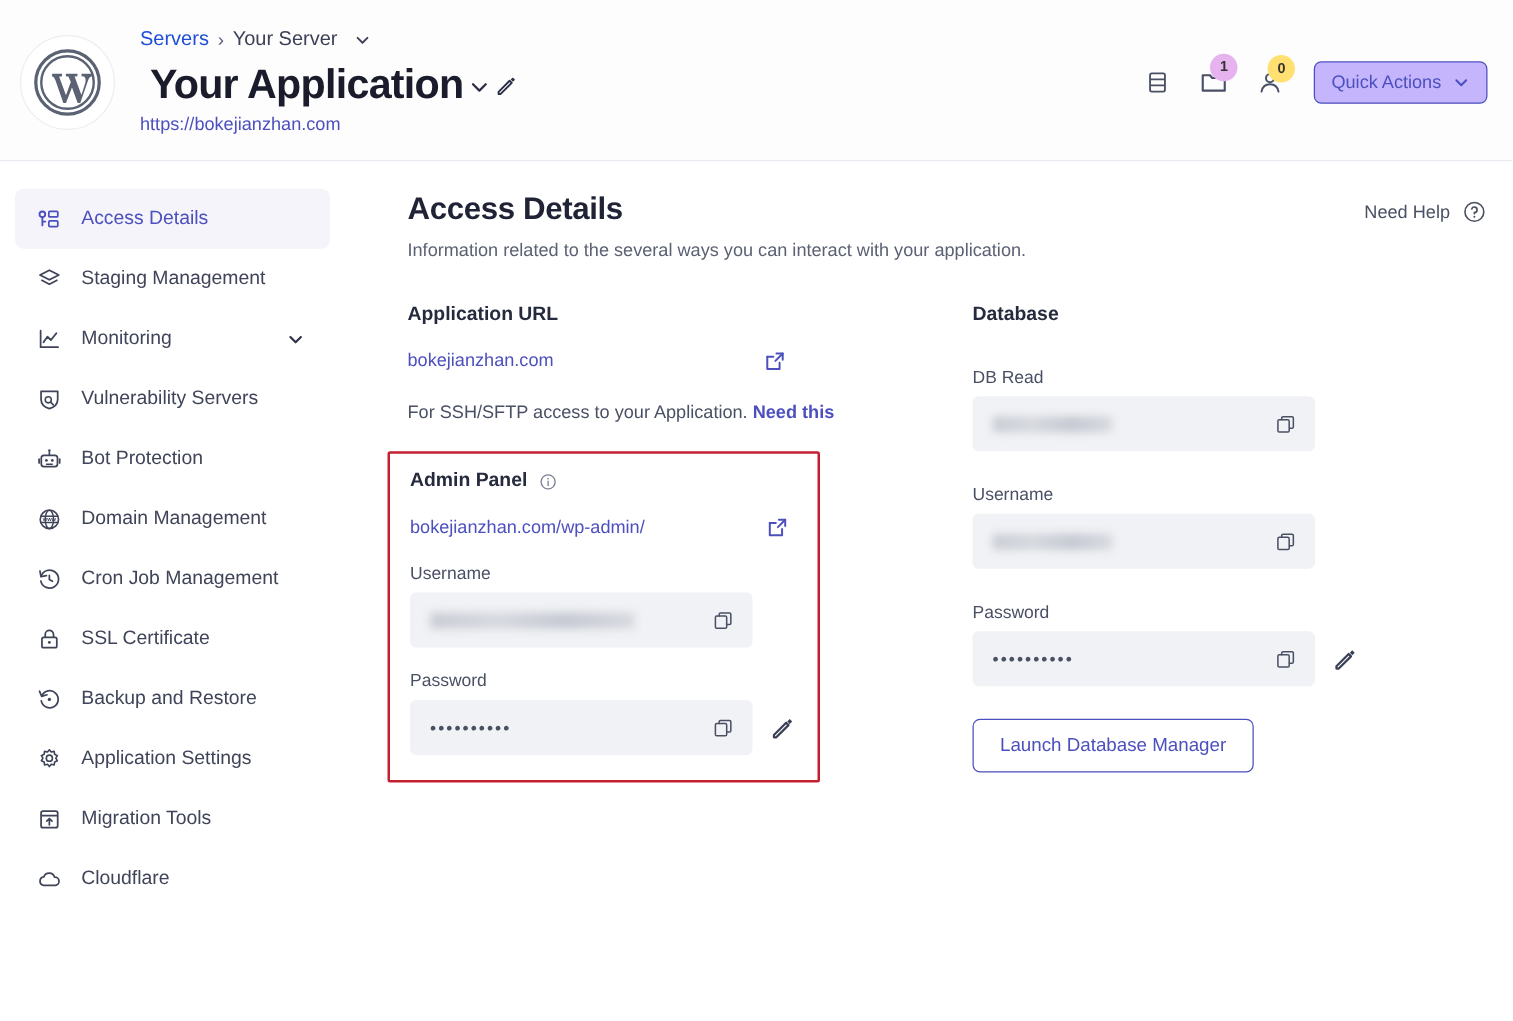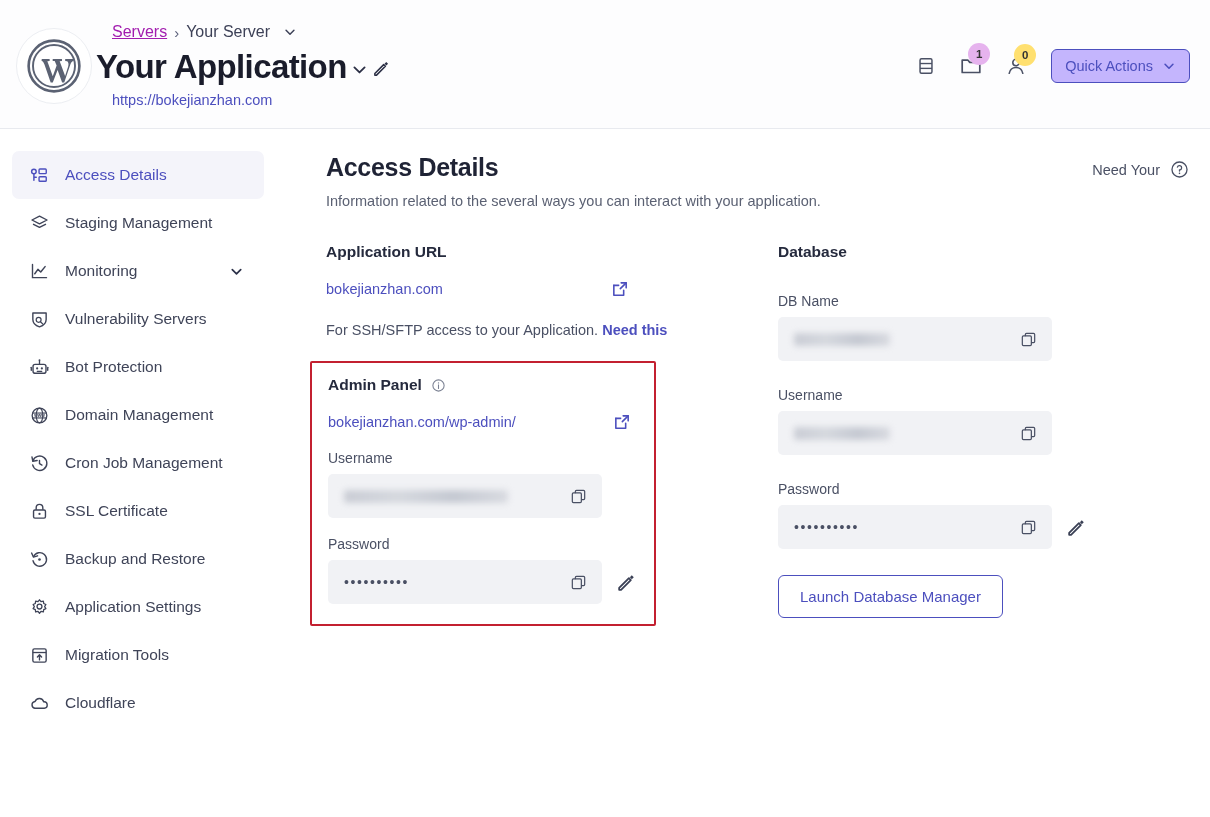--- a/index.html
+++ b/index.html
@@ -24,27 +24,27 @@
     background: #ffffff; border: 1px solid #eceef2;
     display: flex; align-items: center; justify-content: center;
   }
   .wp-logo svg { display: block; }
 
   .breadcrumb {
     position: absolute; left: 112px; top: 23px;
     display: flex; align-items: center; gap: 7px;
     font-size: 16px;
   }
-  .bc-servers { color: #a21caf; font-weight: 400; cursor: pointer; text-decoration: underline; }
+  .bc-servers { color: #1d4ed8; font-weight: 400; cursor: pointer; }
   .bc-sep { color: #5a5f7a; font-size: 15px; }
   .bc-server { color: #3d4157; font-weight: 400; cursor: pointer; }
   .bc-caret { margin-left: 6px; display: inline-flex; }
 
   .app-title-row {
-    position: absolute; left: 96px; top: 46px;
+    position: absolute; left: 120px; top: 46px;
     display: flex; align-items: center; gap: 4px;
   }
   .app-title {
     font-size: 33px; font-weight: 700; letter-spacing: -0.6px;
     color: #1a1c2b; line-height: 1.25;
   }
   .title-caret { display: inline-flex; padding-top: 6px; cursor: pointer; }
   .title-edit { display: inline-flex; padding-top: 4px; cursor: pointer; }
 
   .app-url {
@@ -379,21 +379,21 @@
   </nav>
 
   <main class="main">
 
     <div class="main-head">
       <div>
         <div class="page-title">Access Details</div>
         <div class="page-sub">Information related to the several ways you can interact with your application.</div>
       </div>
       <div class="need-help">
-        <span>Need Your</span>
+        <span>Need Help</span>
         <span style="display:flex">
           <svg width="21" height="21" viewBox="0 0 24 24">
               <circle cx="12" cy="12" r="8.6" fill="none" stroke="#4a5064" stroke-width="1.5"></circle>
               <path d="M9.6 9.3 A2.5 2.5 0 1 1 12 12.6 V13.8" fill="none" stroke="#4a5064" stroke-width="1.5" stroke-linecap="round"></path>
               <circle cx="12" cy="16.4" r="0.95" fill="#4a5064"></circle>
             </svg>
         </span>
       </div>
     </div>
 
@@ -474,21 +474,21 @@
                   <path d="M13.2 4.9 L15 3.1 L16.9 5 L15.1 6.8 Z" fill="#3a4055"></path>
                 </svg>
             </span>
           </div>
         </div>
       </div>
 
       <div class="col-right">
         <div class="sec-title">Database</div>
 
-        <div class="field-label" style="margin-top:32px">DB Name</div>
+        <div class="field-label" style="margin-top:32px">DB Read</div>
         <div class="field-row">
           <div class="field-box fb-db">
             <span class="blurred blur-b"></span>
             <span class="copy-ico">
               <svg width="19" height="19" viewBox="0 0 24 24">
                   <rect x="4.2" y="7.4" width="11.4" height="12.4" rx="1.4" fill="none" stroke="#4a5064" stroke-width="1.55"></rect>
                   <path d="M8 7.2 V5.6 A1.4 1.4 0 0 1 9.4 4.2 H18.4 A1.4 1.4 0 0 1 19.8 5.6 V14.6 A1.4 1.4 0 0 1 18.4 16 H16" fill="none" stroke="#4a5064" stroke-width="1.55" stroke-linecap="round"></path>
                 </svg>
             </span>
           </div>

